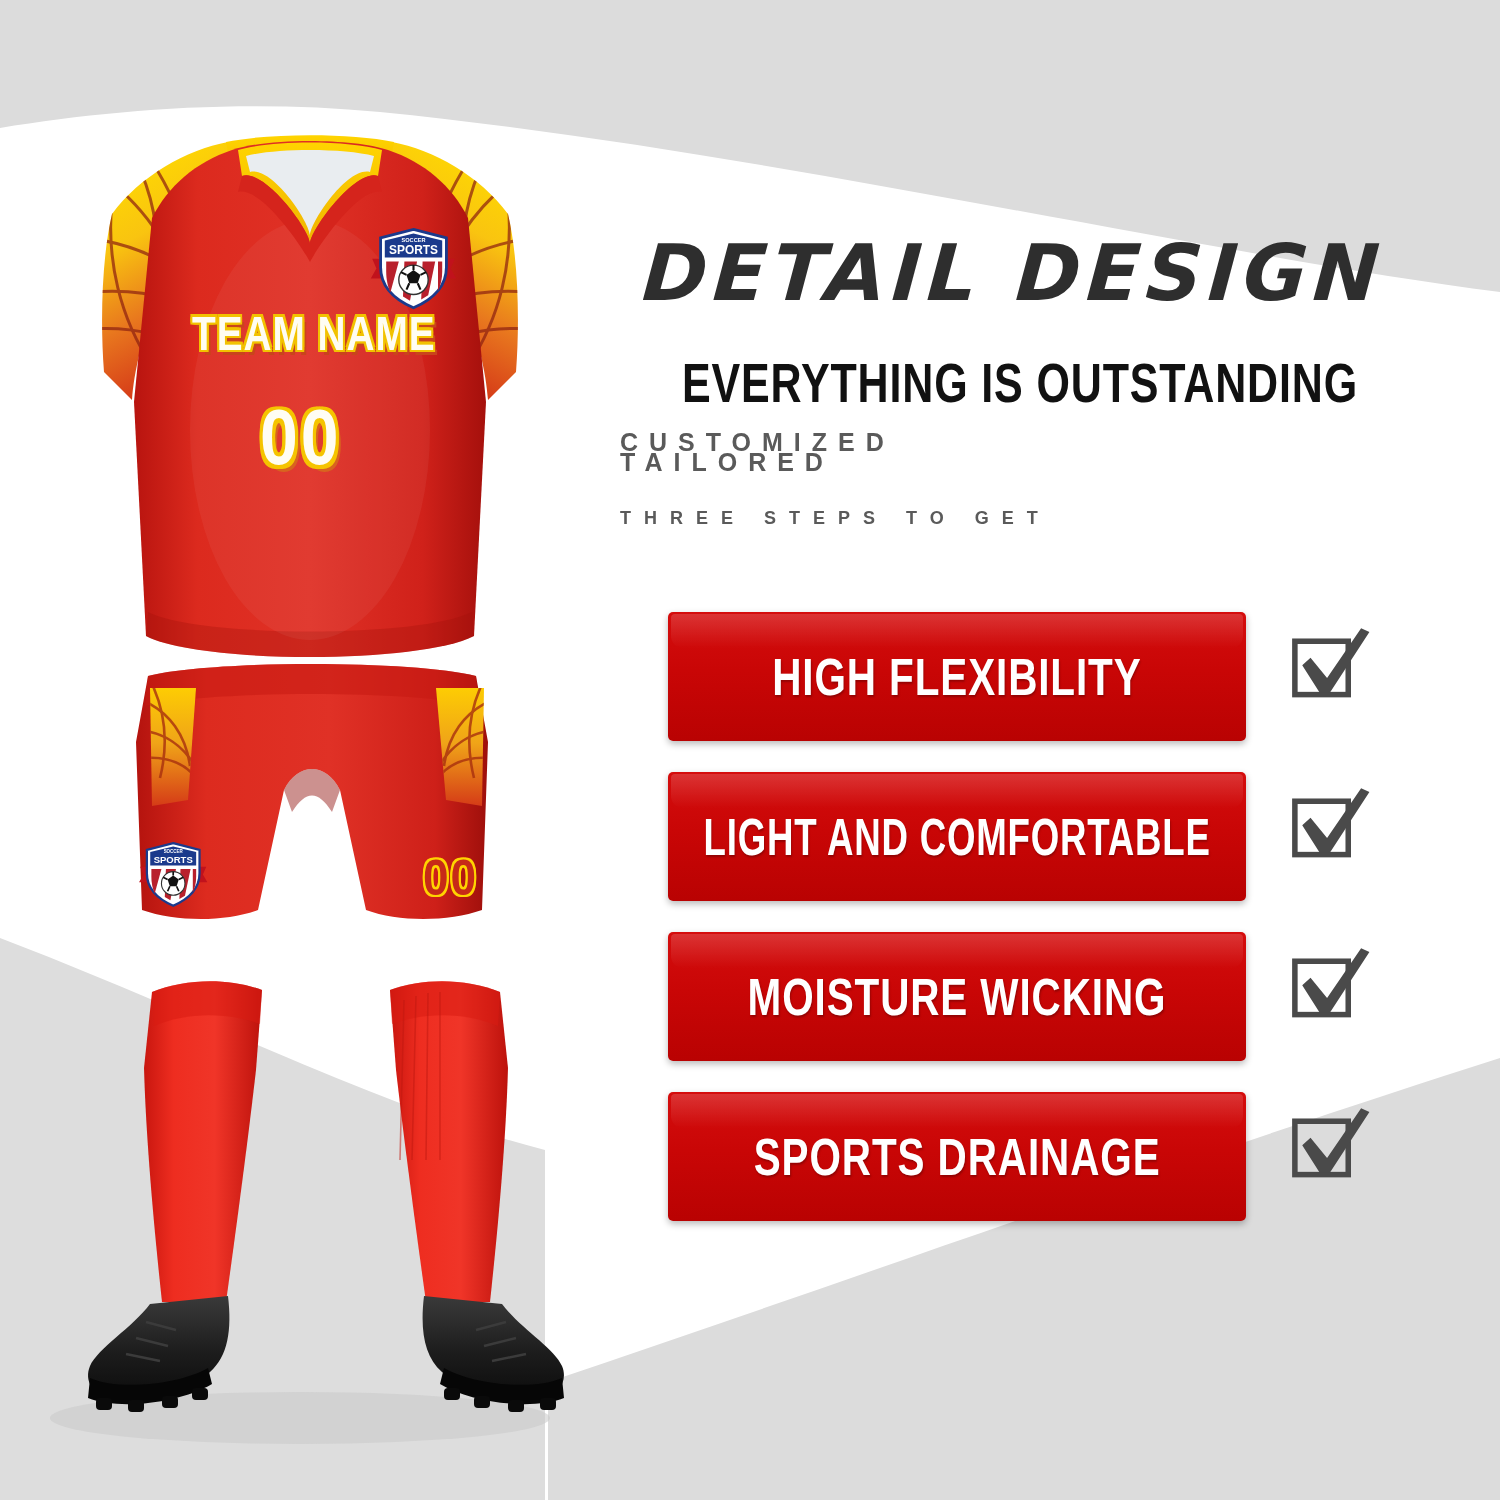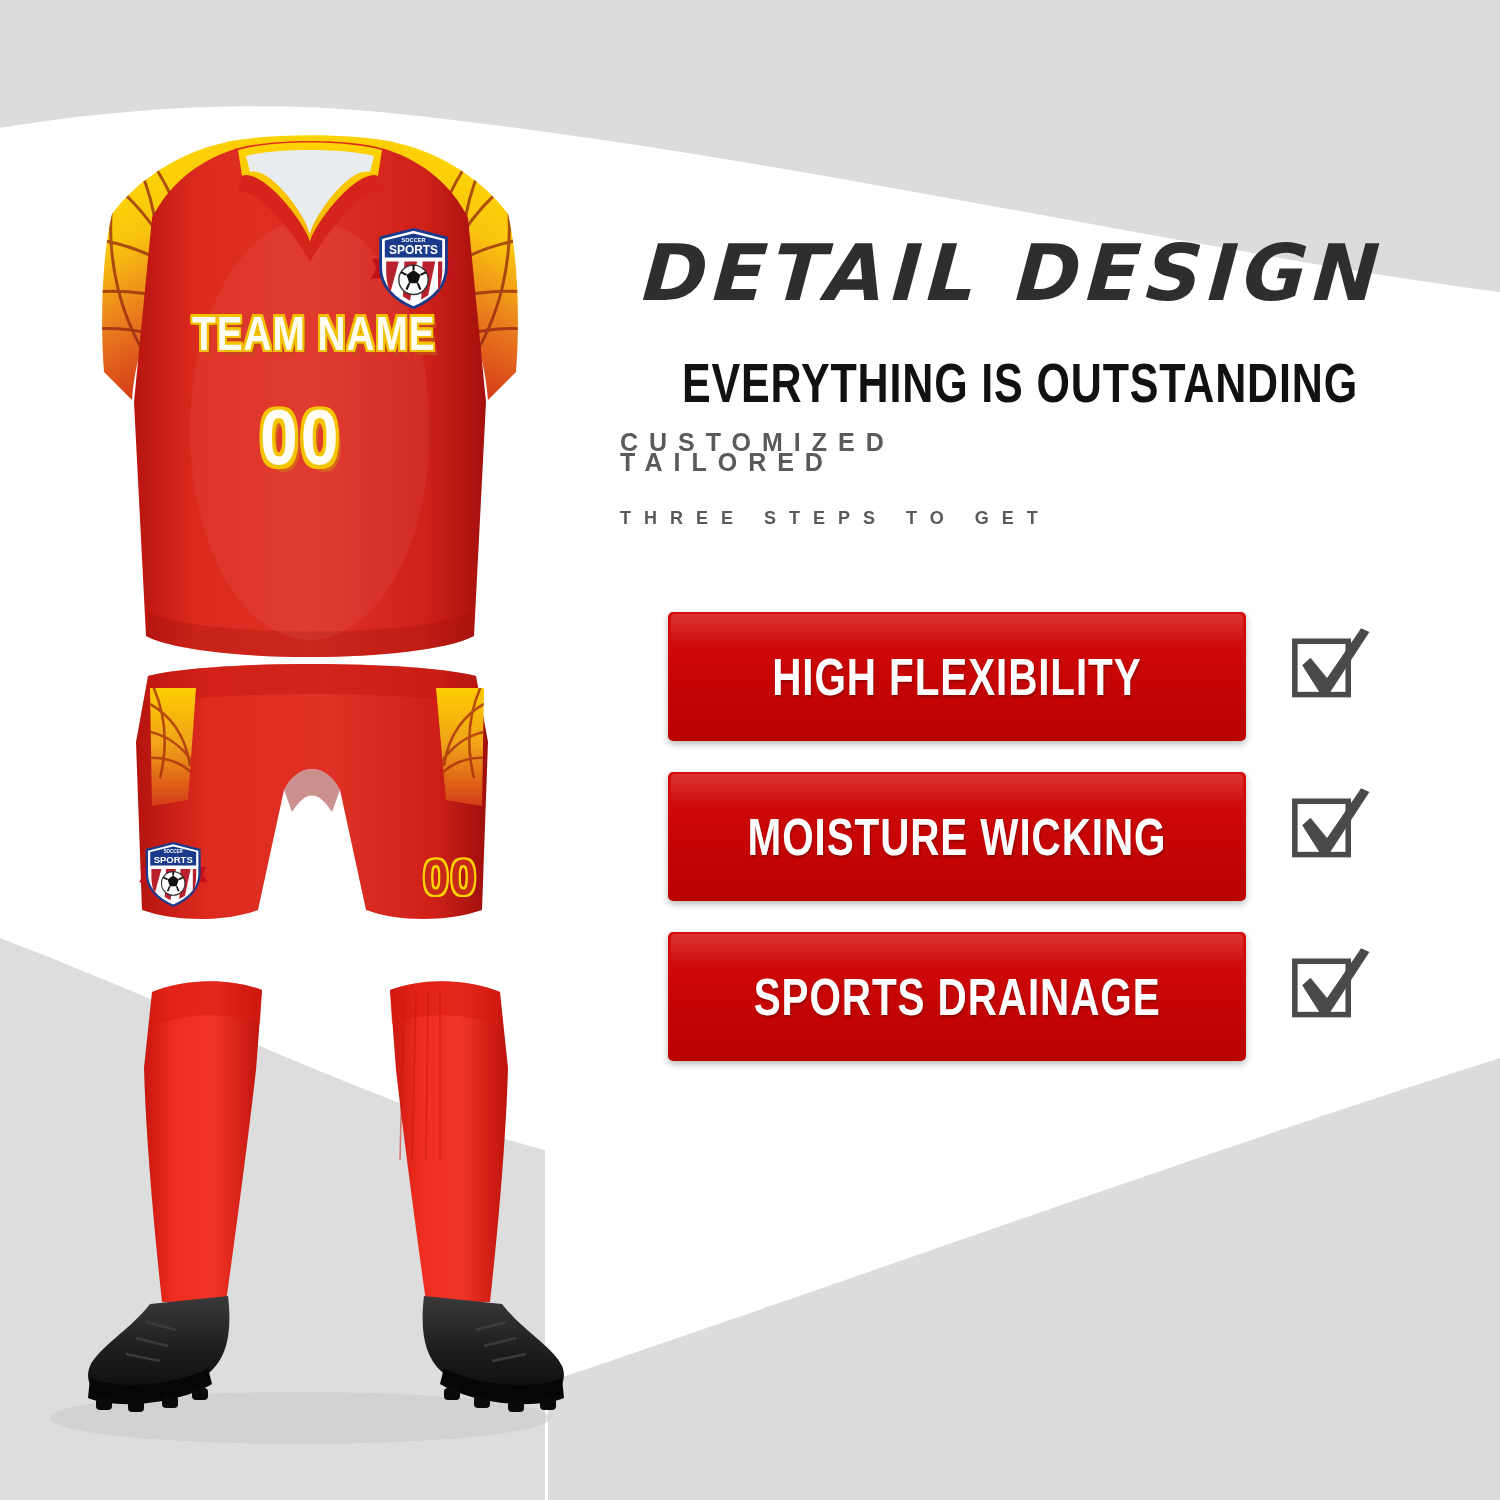--- a/index.html
+++ b/index.html
@@ -403,40 +403,51 @@
           <span class="feature-label">HIGH FLEXIBILITY</span>
         </div>
         <div class="check-box">
           <svg viewBox="0 0 100 100">
             <rect x="14" y="22" width="58" height="58" fill="none" stroke="#4A4A4A" stroke-width="6"></rect>
             <path d="M22,48 L31,40 L49,62 L86,8 L95,12 L52,78 L41,78 Z" fill="#4A4A4A"></path>
           </svg>
         </div>
       </div>
 
-
       <div class="feature-row">
         <div class="feature-chip">
-          <span class="feature-label">MOISTURE WICKING</span>
+          <span class="feature-label tight">LIGHT AND COMFORTABLE</span>
         </div>
         <div class="check-box">
           <svg viewBox="0 0 100 100">
             <rect x="14" y="22" width="58" height="58" fill="none" stroke="#4A4A4A" stroke-width="6"></rect>
             <path d="M22,48 L31,40 L49,62 L86,8 L95,12 L52,78 L41,78 Z" fill="#4A4A4A"></path>
           </svg>
         </div>
       </div>
 
       <div class="feature-row">
         <div class="feature-chip">
-          <span class="feature-label">SPORTS DRAINAGE</span>
+          <span class="feature-label">MOISTURE WICKING</span>
         </div>
         <div class="check-box">
           <svg viewBox="0 0 100 100">
             <rect x="14" y="22" width="58" height="58" fill="none" stroke="#4A4A4A" stroke-width="6"></rect>
             <path d="M22,48 L31,40 L49,62 L86,8 L95,12 L52,78 L41,78 Z" fill="#4A4A4A"></path>
           </svg>
         </div>
       </div>
 
+      <div class="feature-row">
+        <div class="feature-chip">
+          <span class="feature-label">SPORTS DRAINAGE</span>
+        </div>
+        <div class="check-box">
+          <svg viewBox="0 0 100 100">
+            <rect x="14" y="22" width="58" height="58" fill="none" stroke="#4A4A4A" stroke-width="6"></rect>
+            <path d="M22,48 L31,40 L49,62 L86,8 L95,12 L52,78 L41,78 Z" fill="#4A4A4A"></path>
+          </svg>
+        </div>
+      </div>
+
     </div>
   </div>
 </div>
 
 </body></html>

